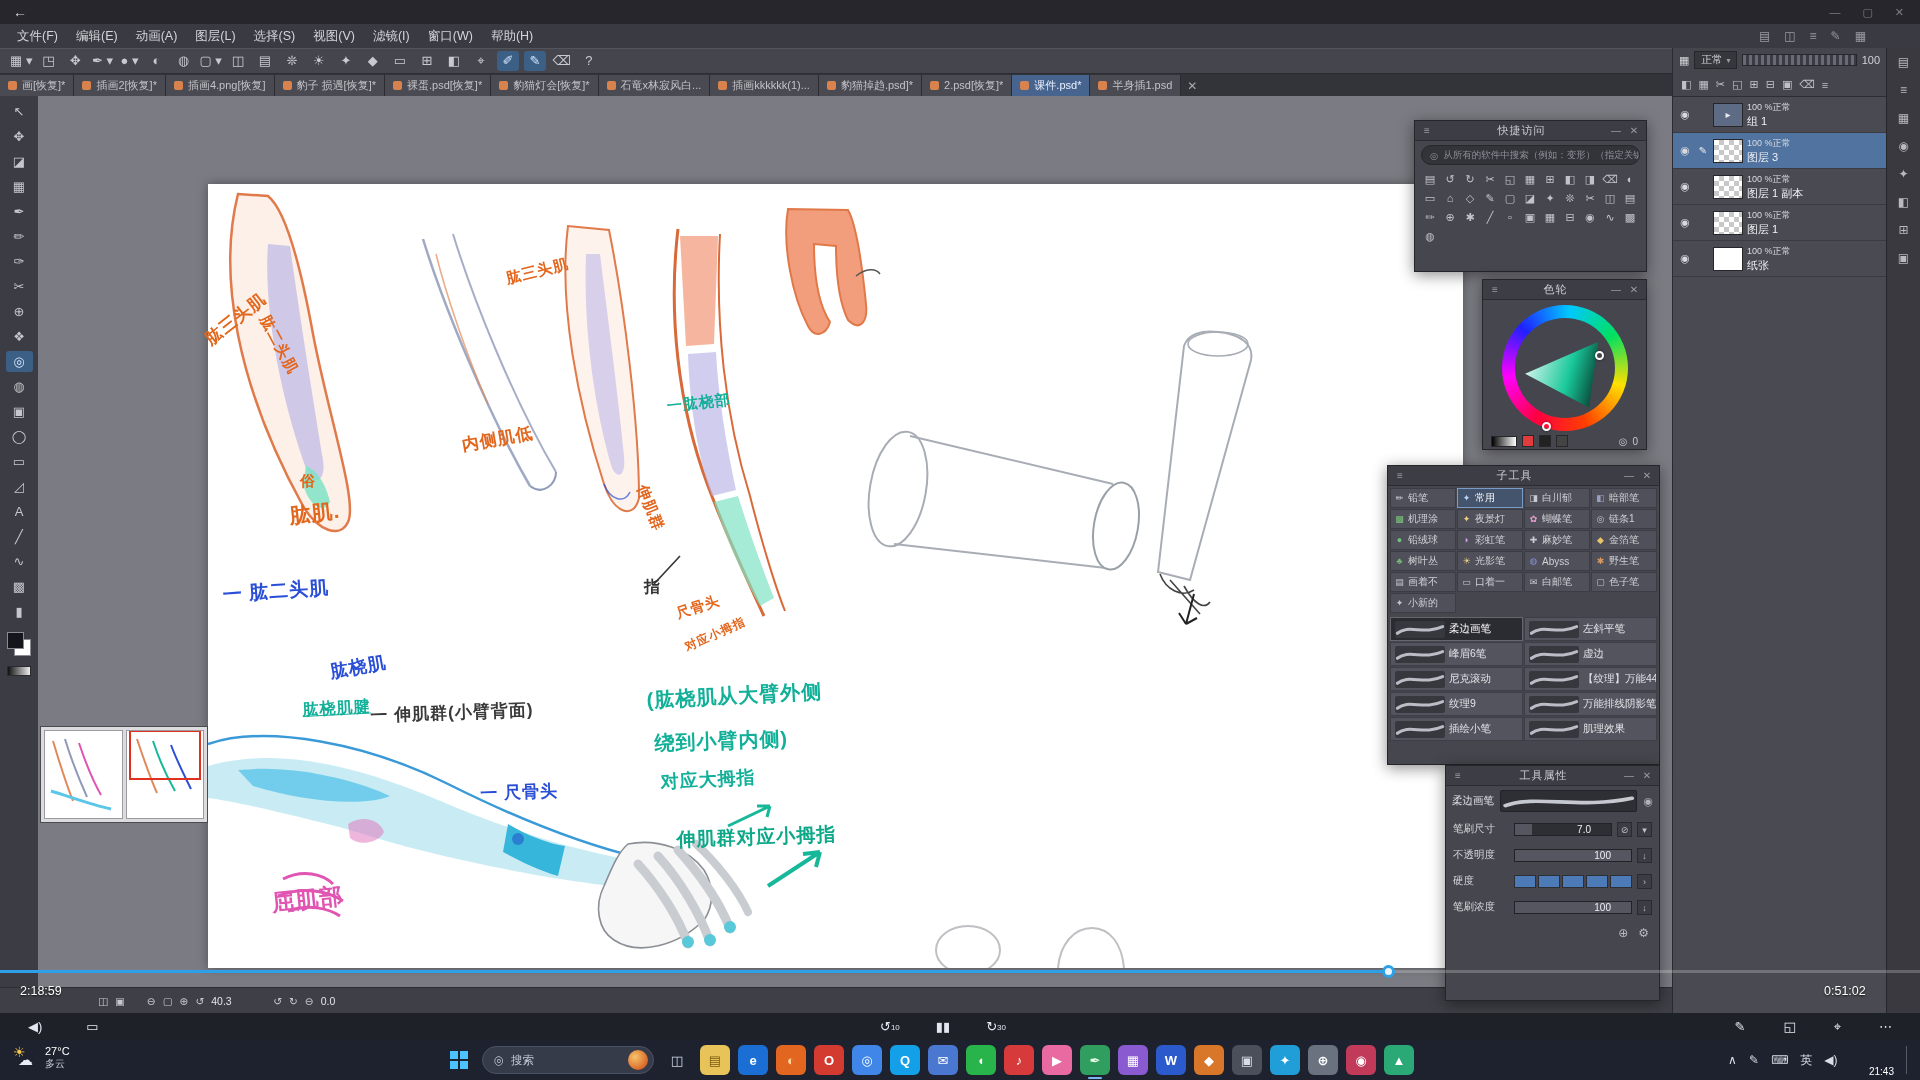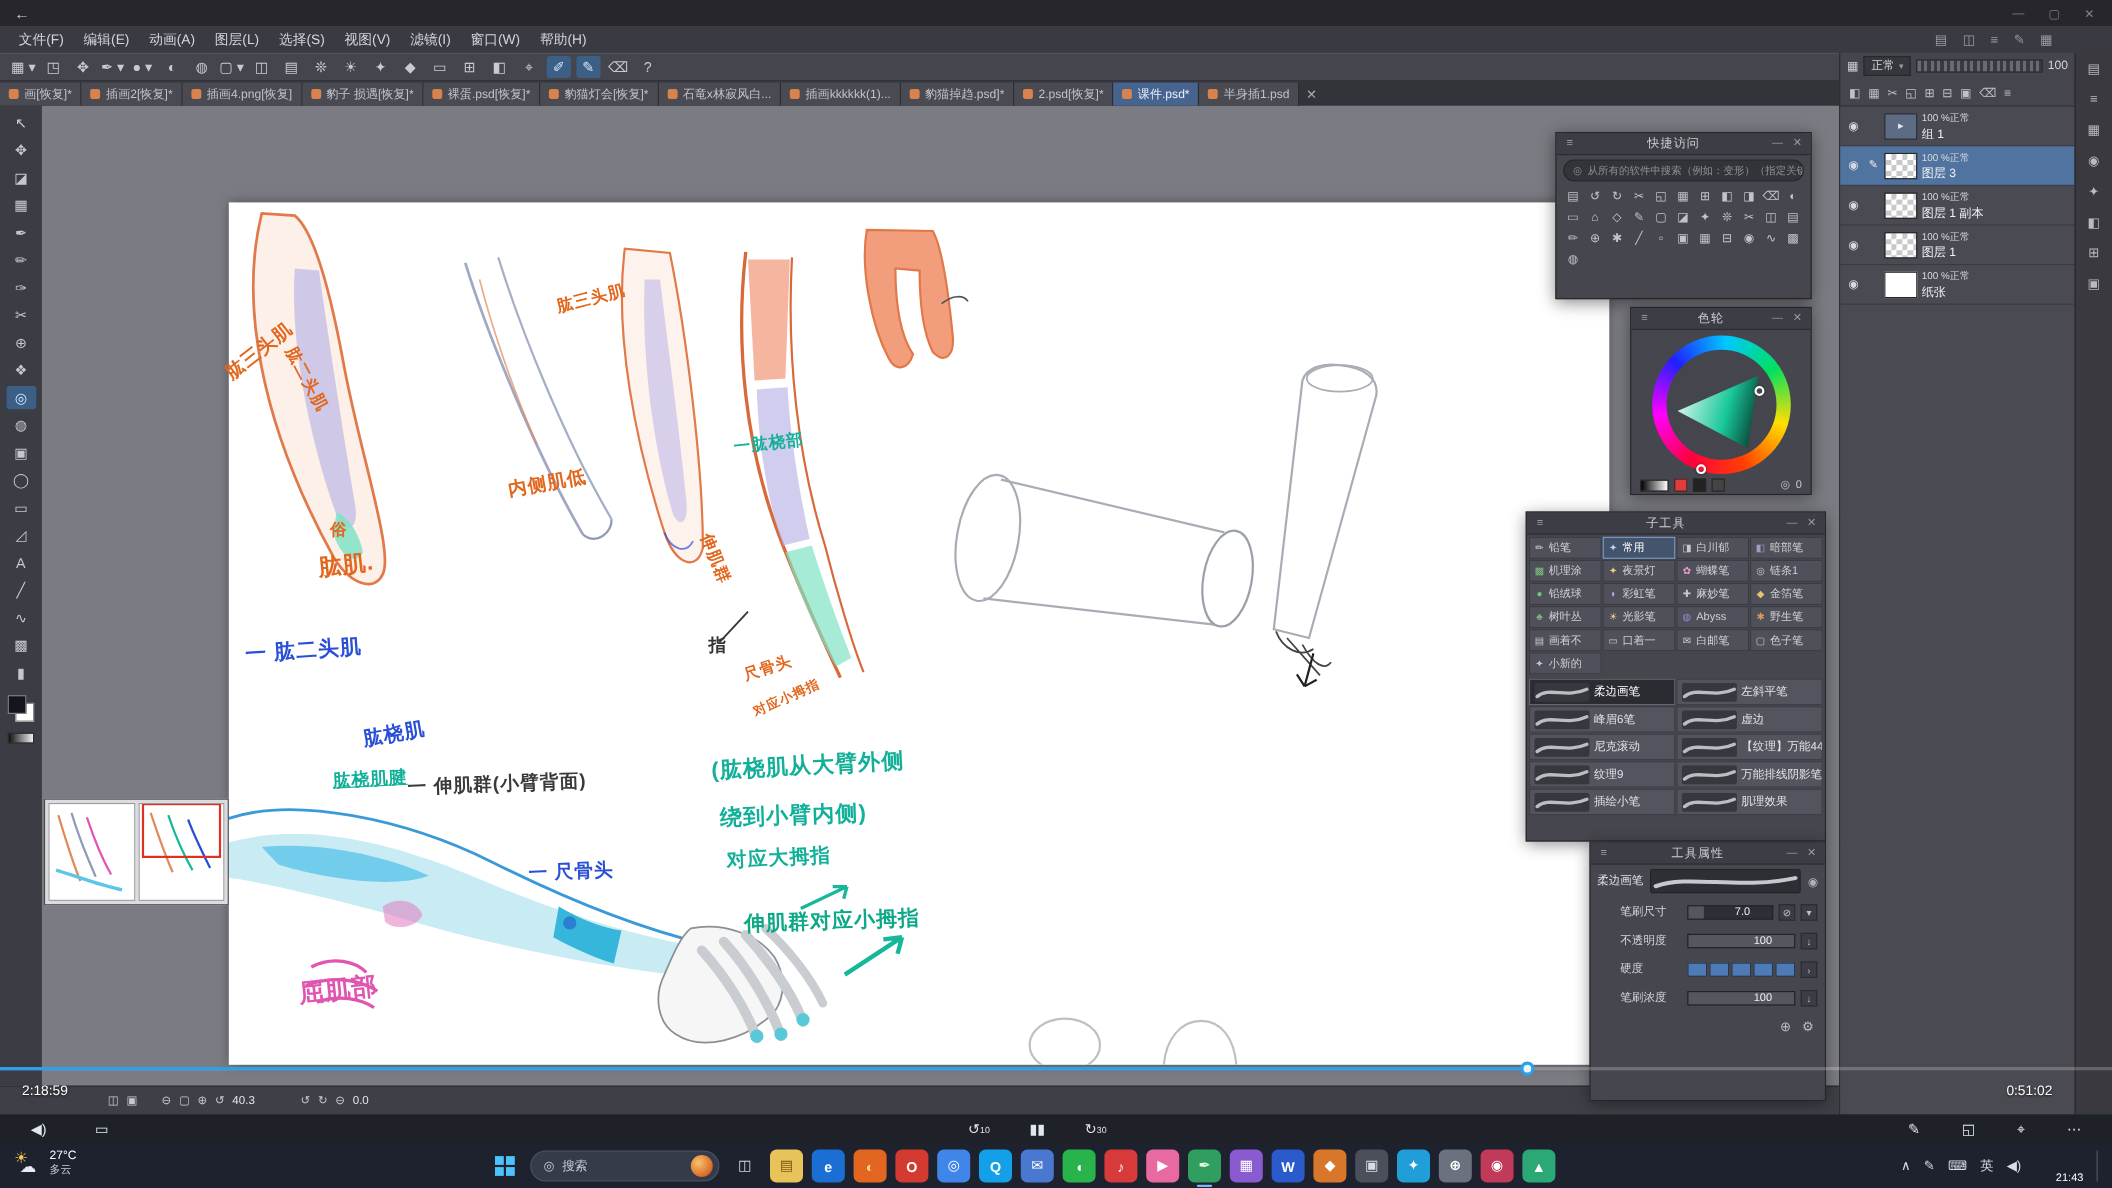--- a/index.html
+++ b/index.html
@@ -95,21 +95,21 @@
   .brush-row { display:flex; align-items:center; height:24px; background:#54545e; border:1px solid #3e3e46;
     font-size:10.5px; color:#e2e2e8; overflow:hidden; white-space:nowrap; }
   .brush-row.selected { background:#2b2b32; border-color:#66666e; color:#fff; }
   .bp { flex:none; width:50px; height:17px; margin:0 4px; background:#37373e; border-radius:2px; }
 
   #prop-panel { left:1445px; top:765px; width:215px; height:236px; }
   .prop-brush { display:flex; align-items:center; gap:6px; padding:4px 6px; }
   .pb-name { font-size:10.5px; color:#e0e0e6; white-space:nowrap; }
   .pb-prev { flex:1; height:22px; background:#2e2e35; border:1px solid #222228; border-radius:2px; }
   .prop-row { display:flex; align-items:center; height:26px; padding:0 7px; gap:5px; font-size:10.5px; color:#d5d5da; }
-  .prop-label { width:56px; flex:none;margin-left:20px; }
+  .prop-label { width:56px; flex:none; }
   .ptrack { flex:1; position:relative; height:13px; background:#2e2e35; border:1px solid #222228; }
   .pfill { position:absolute; left:0; top:0; bottom:0; background:#565661; }
   .pval { position:absolute; right:20px; top:0; line-height:12px; font-size:10px; color:#eceff5; }
   .pbtn { flex:none; width:15px; height:15px; line-height:14px; background:#3c3c44; border:1px solid #2a2a30;
     font-size:9px; text-align:center; color:#c0c0c8; }
   .hard-blocks { flex:1; display:flex; gap:2px; }
   .hb { flex:1; height:13px; background:#4d7bb8; border:1px solid #2e2e36; }
   .prop-foot { display:flex; justify-content:flex-end; gap:10px; padding:6px 10px; font-size:12px; color:#b9b9c0; }
 
   

